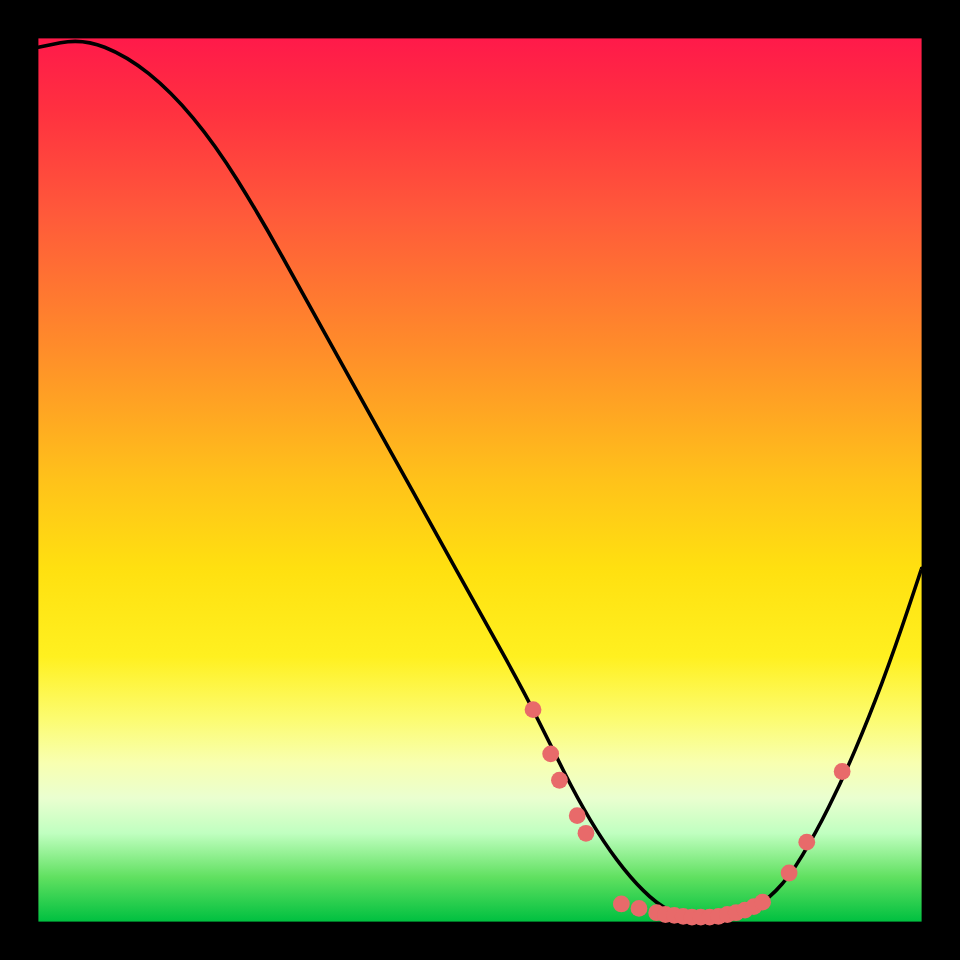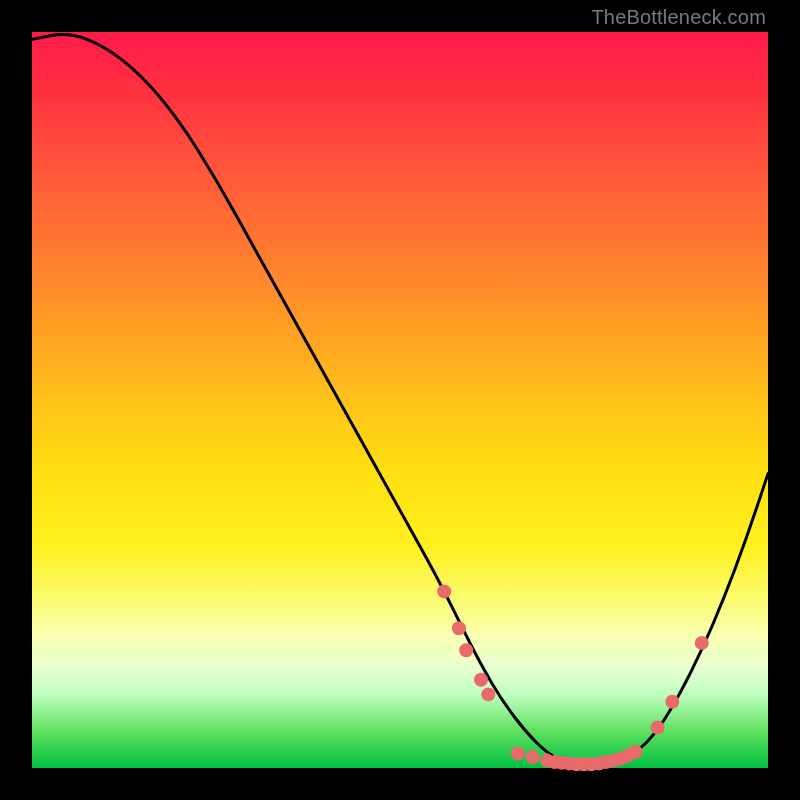--- a/index.html
+++ b/index.html
@@ -54,21 +54,20 @@
     top: 0;
     width: 736px;
     height: 736px;
     overflow: visible;
   }
 </style>
 </head>
 <body>
 
 <div class="container">
-  <div class="watermark">TheBottleneck.com</div>
   <div class="plot-area">
     <svg class="curve" viewBox="0 0 736 736">
       <g>
         <path id="curvePath" fill="none" stroke="#000" stroke-width="3" stroke-linecap="round" d="M 0.0 7.4 Q 0.0 7.4 18.4 3.7 Q 36.8 0.0 55.2 7.4 Q 73.6 14.7 92.0 29.4 Q 110.4 44.2 128.8 66.2 Q 147.2 88.3 165.6 117.8 Q 184.0 147.2 202.4 180.3 Q 220.8 213.4 239.2 246.6 Q 257.6 279.7 276.0 312.8 Q 294.4 345.9 312.8 379.0 Q 331.2 412.2 349.6 445.3 Q 368.0 478.4 386.4 511.5 Q 404.8 544.6 415.8 566.7 Q 426.9 588.8 437.9 610.9 Q 449.0 633.0 460.0 651.4 Q 471.0 669.8 482.1 684.5 Q 493.1 699.2 504.2 710.2 Q 515.2 721.3 526.2 726.8 Q 537.3 732.3 548.3 734.2 Q 559.4 736.0 570.4 734.2 Q 581.4 732.3 592.5 726.8 Q 603.5 721.3 614.6 710.2 Q 625.6 699.2 636.6 680.8 Q 647.7 662.4 658.7 640.3 Q 669.8 618.2 680.8 592.5 Q 691.8 566.7 702.9 537.3 Q 713.9 507.8 725.0 474.7 T 736.0 441.6"></path>
       </g>
       <g id="pointsGroup">
           <circle cx="412.2" cy="559.4" r="7" fill="#e86a6a"></circle>
           <circle cx="426.9" cy="596.2" r="7" fill="#e86a6a"></circle>
           <circle cx="434.2" cy="618.2" r="7" fill="#e86a6a"></circle>
           <circle cx="449.0" cy="647.7" r="7" fill="#e86a6a"></circle>

